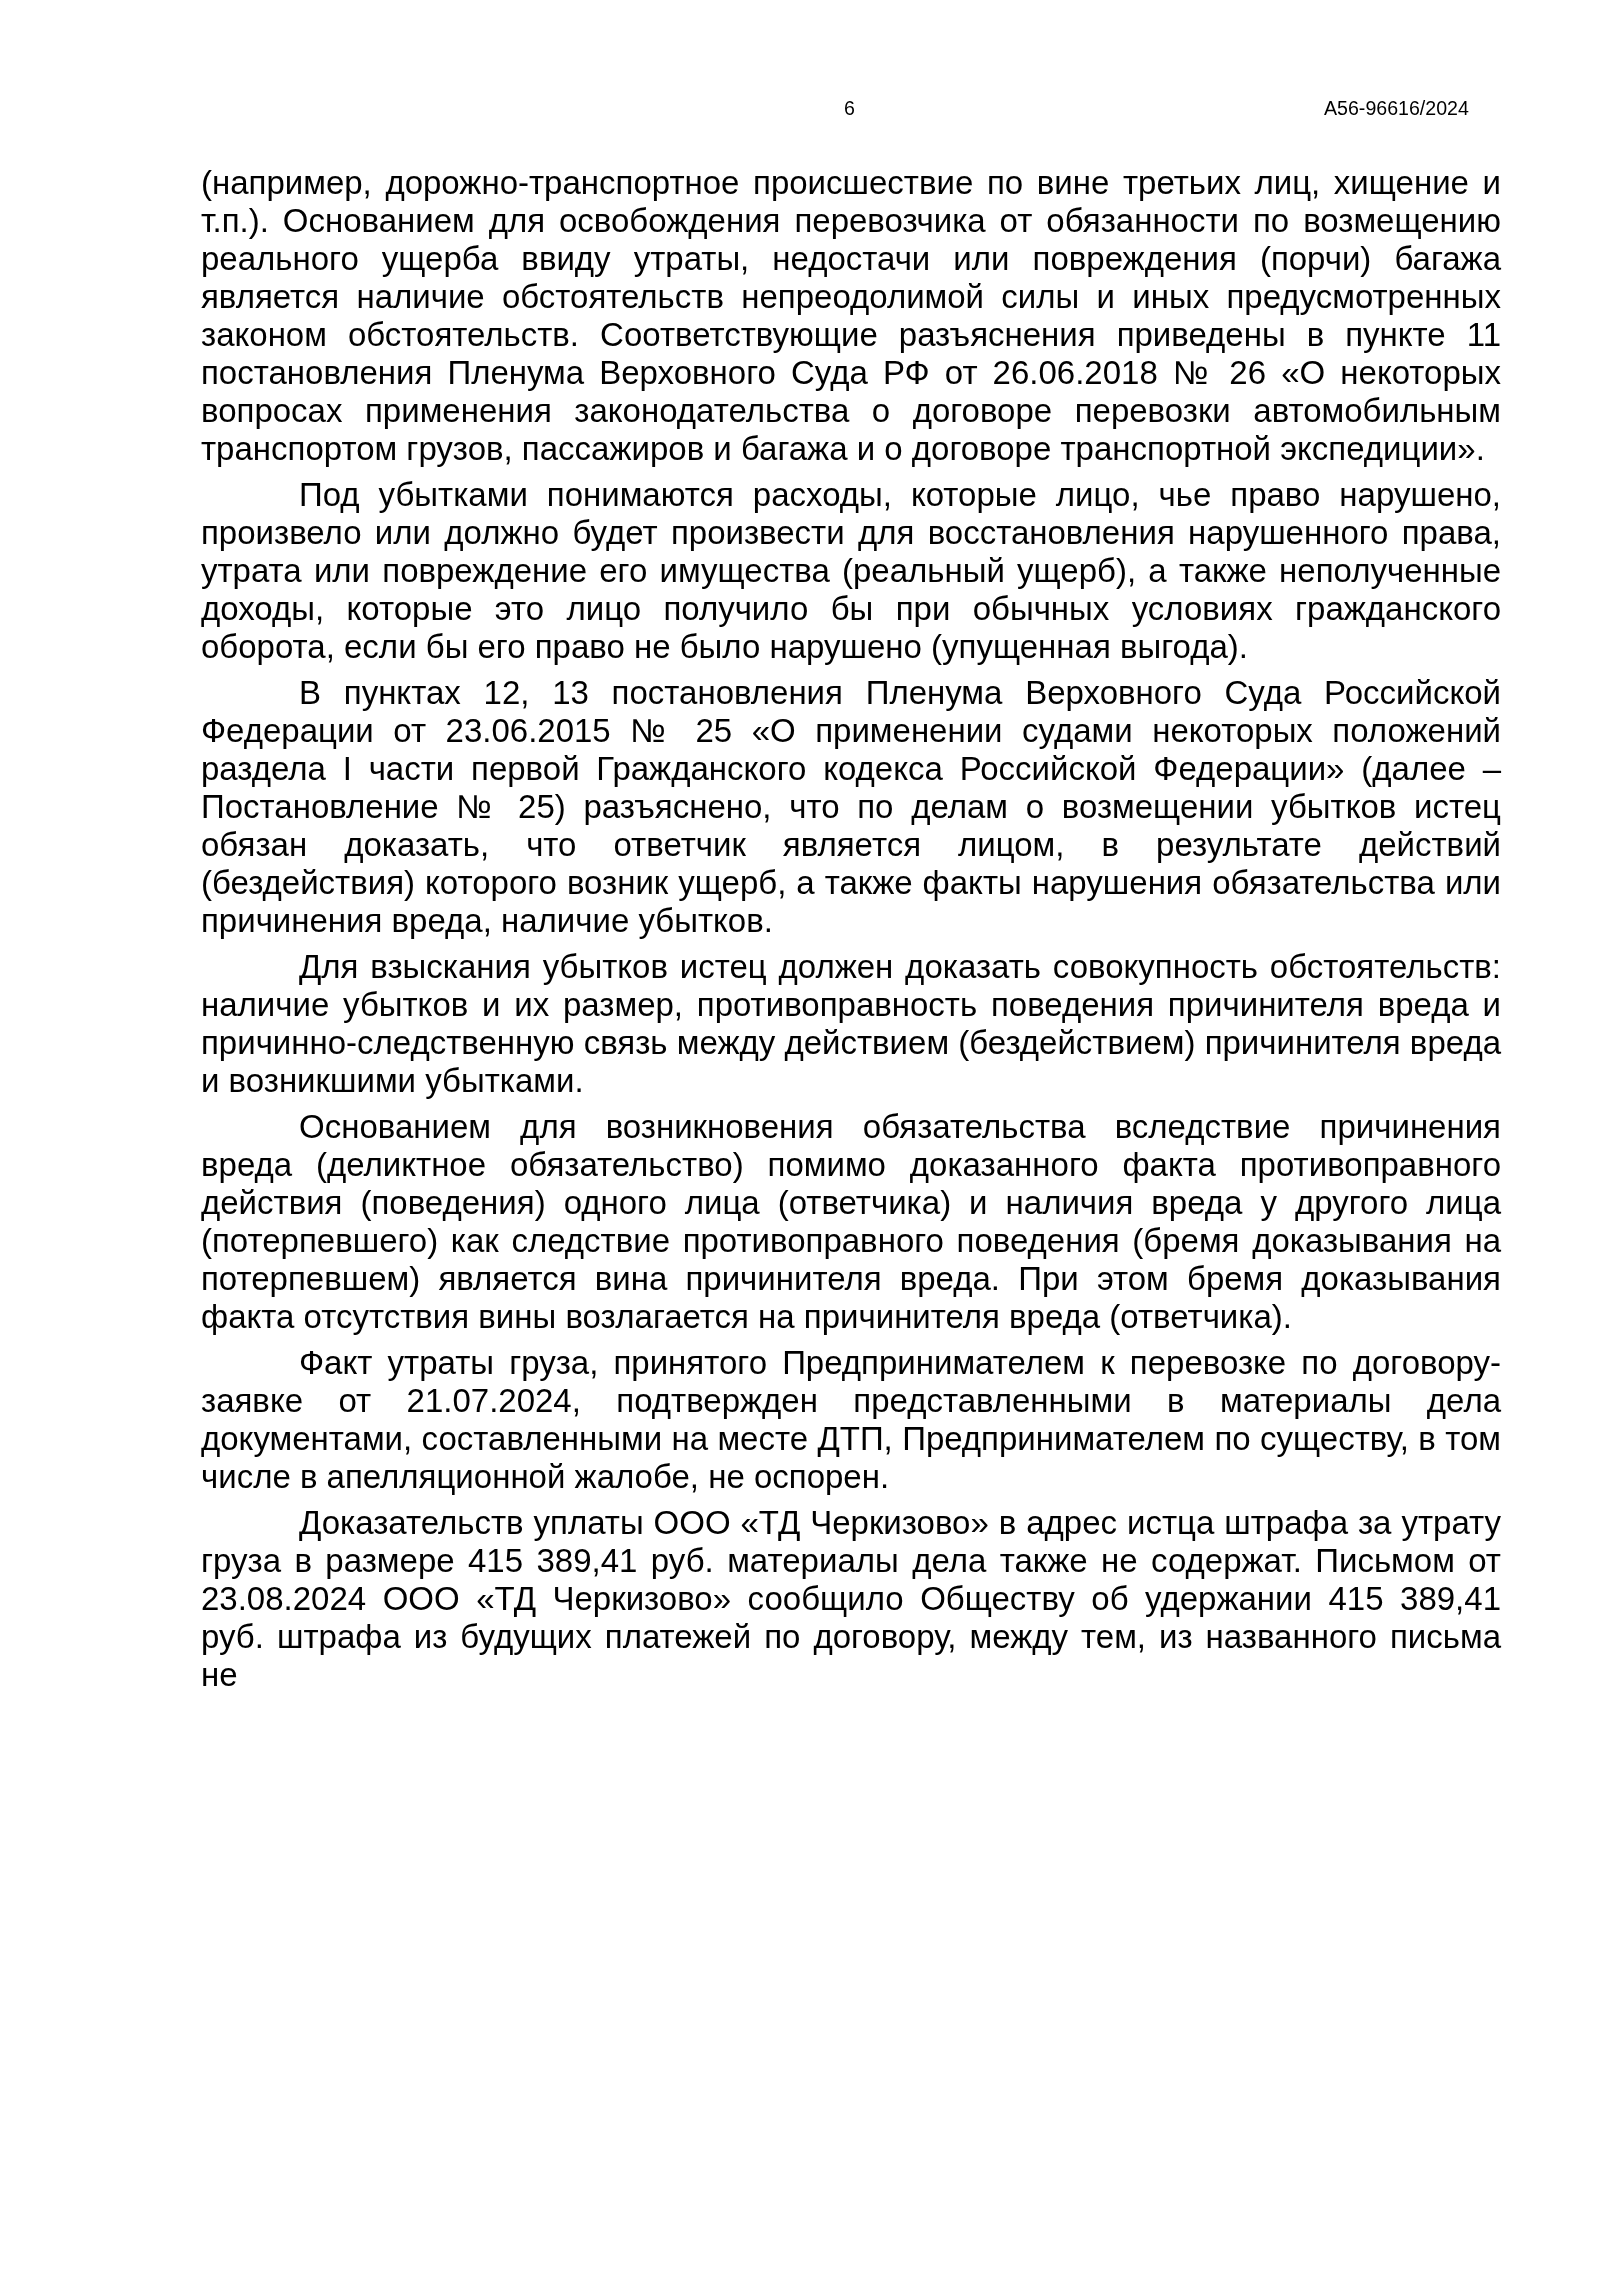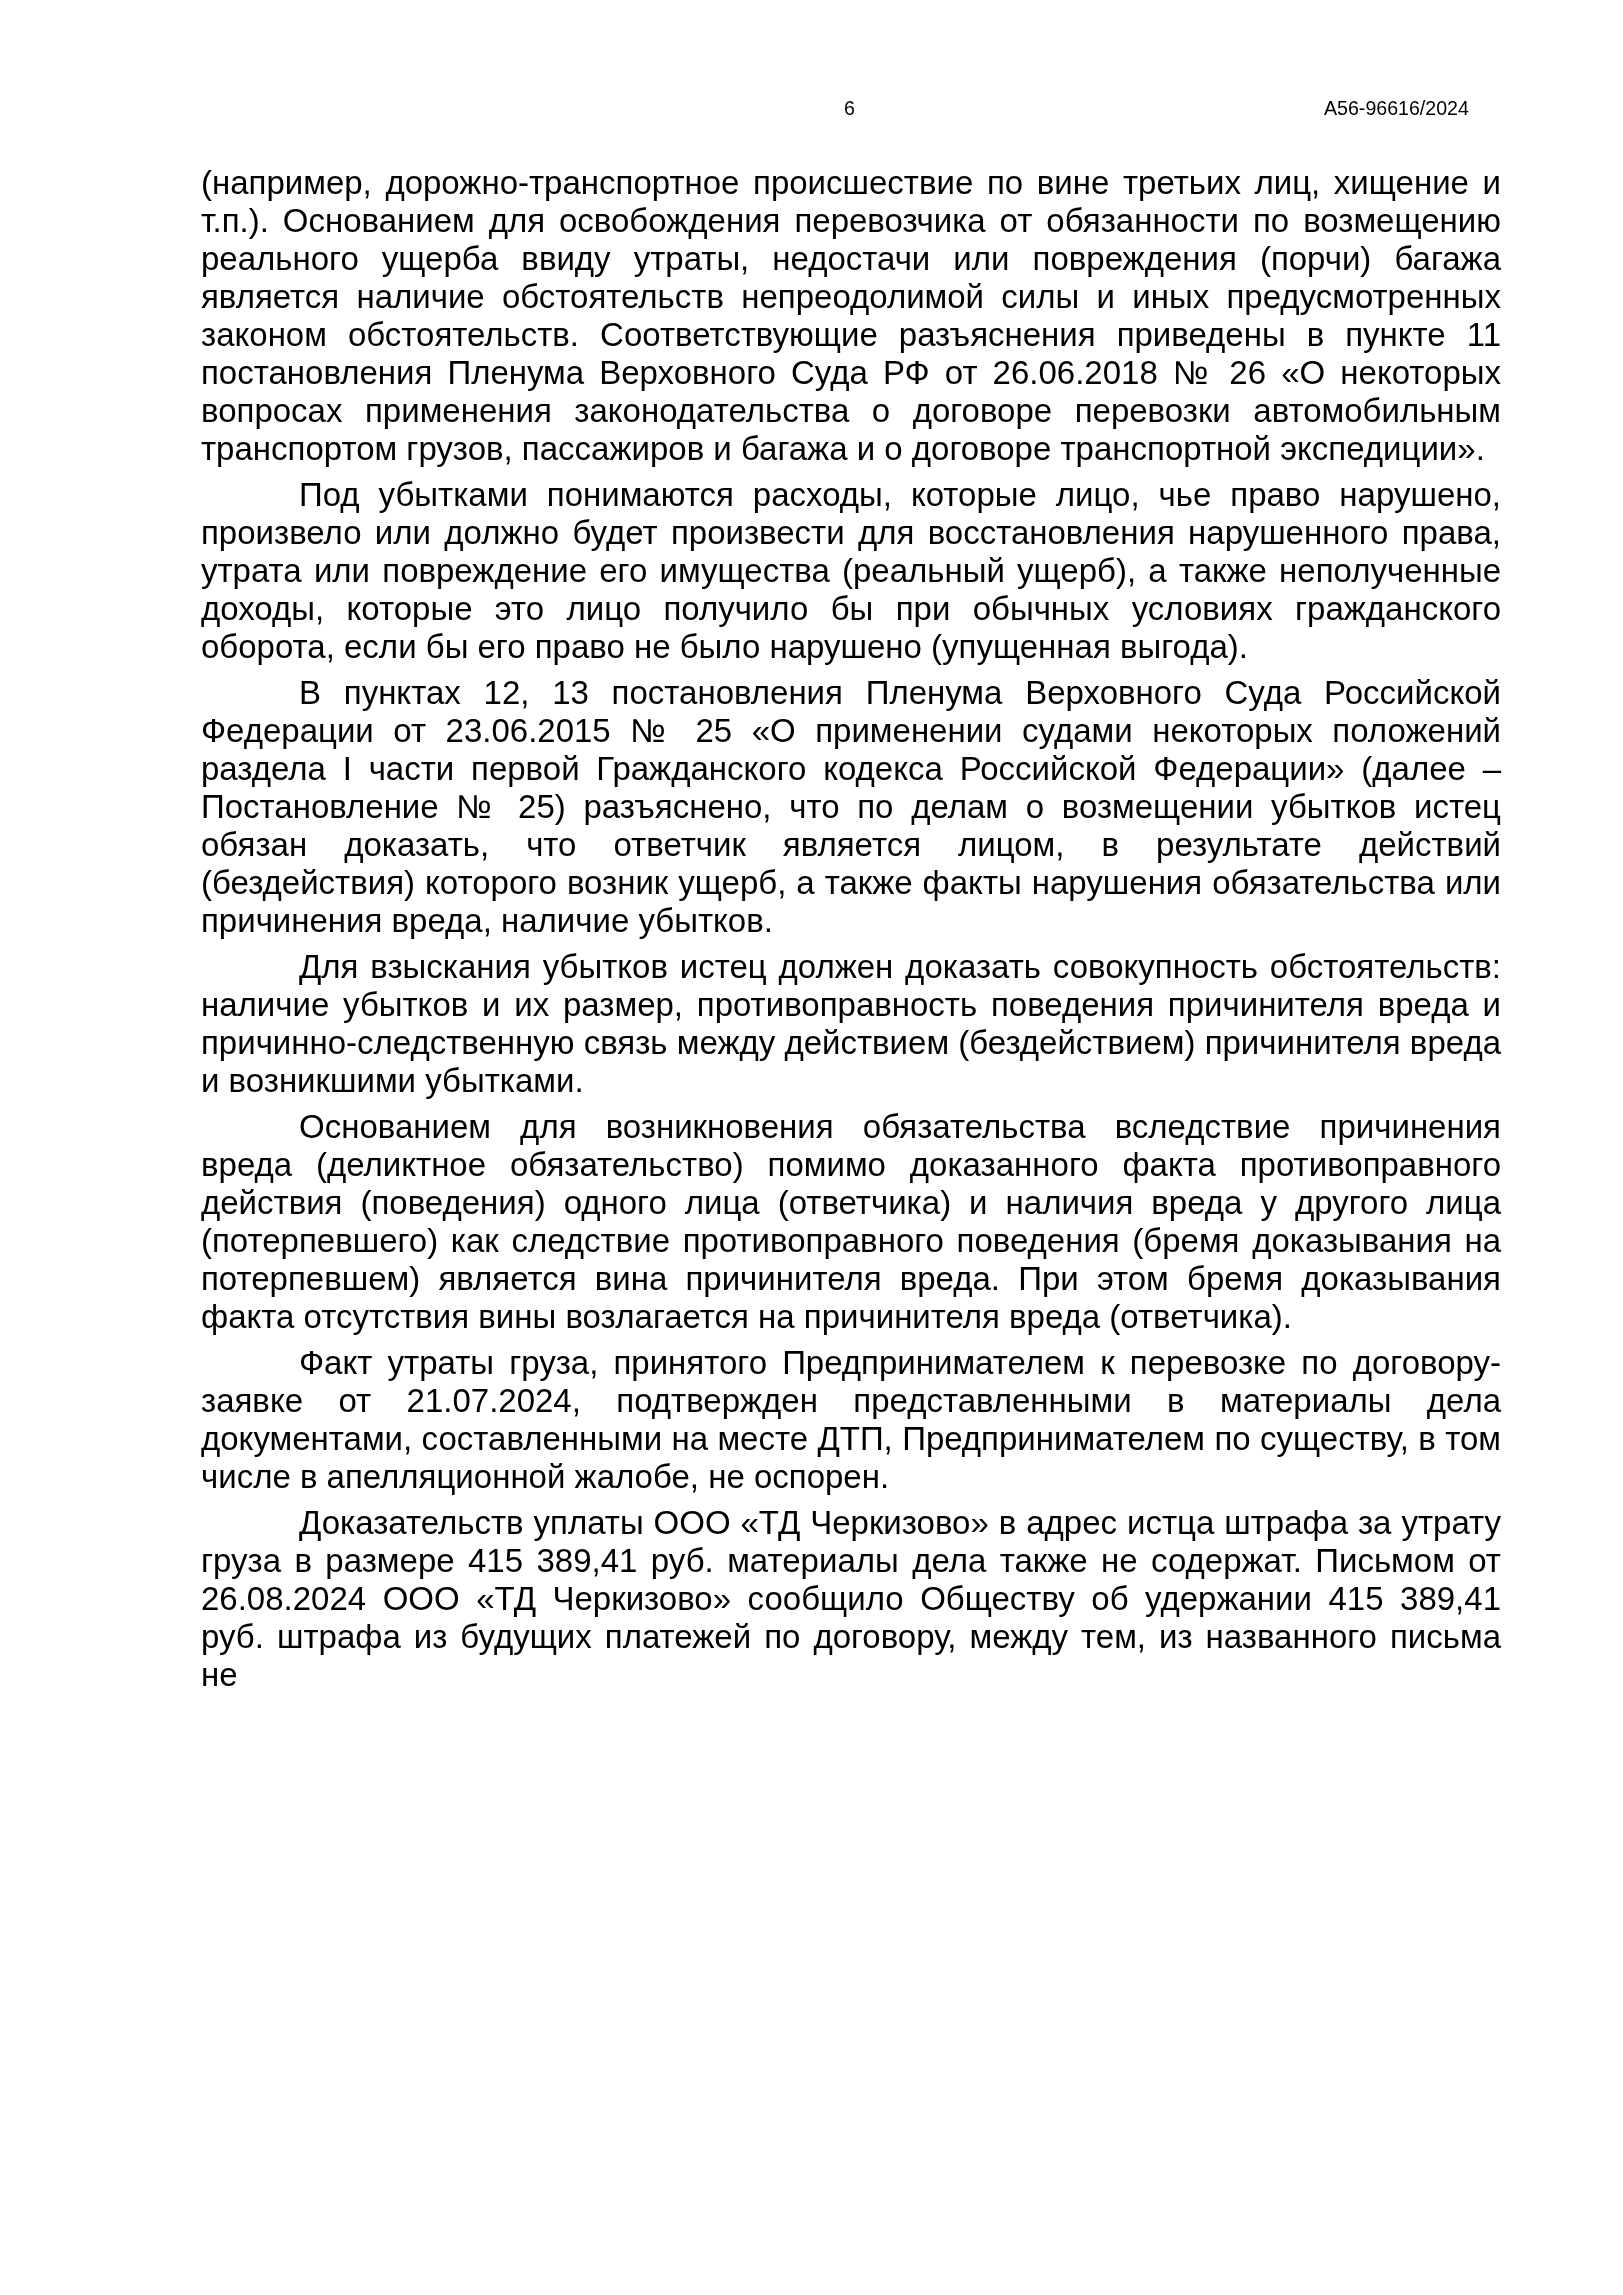--- a/index.html
+++ b/index.html
@@ -60,15 +60,15 @@
   <span class="case-number">А56-96616/2024</span>
 </div>
 
 <div class="body-text">
   <p class="no-indent">(например, дорожно-транспортное происшествие по вине третьих лиц, хищение и т.п.). Основанием для освобождения перевозчика от обязанности по возмещению реального ущерба ввиду утраты, недостачи или повреждения (порчи) багажа является наличие обстоятельств непреодолимой силы и иных предусмотренных законом обстоятельств. Соответствующие разъяснения приведены в пункте 11 постановления Пленума Верховного Суда РФ от 26.06.2018 № 26 «О некоторых вопросах применения законодательства о договоре перевозки автомобильным транспортом грузов, пассажиров и багажа и о договоре транспортной экспедиции».</p>
   <p>Под убытками понимаются расходы, которые лицо, чье право нарушено, произвело или должно будет произвести для восстановления нарушенного права, утрата или повреждение его имущества (реальный ущерб), а также неполученные доходы, которые это лицо получило бы при обычных условиях гражданского оборота, если бы его право не было нарушено (упущенная выгода).</p>
   <p>В пунктах 12, 13 постановления Пленума Верховного Суда Российской Федерации от 23.06.2015 № 25 «О применении судами некоторых положений раздела I части первой Гражданского кодекса Российской Федерации» (далее – Постановление № 25) разъяснено, что по делам о возмещении убытков истец обязан доказать, что ответчик является лицом, в результате действий (бездействия) которого возник ущерб, а также факты нарушения обязательства или причинения вреда, наличие убытков.</p>
   <p>Для взыскания убытков истец должен доказать совокупность обстоятельств: наличие убытков и их размер, противоправность поведения причинителя вреда и причинно-следственную связь между действием (бездействием) причинителя вреда и возникшими убытками.</p>
   <p>Основанием для возникновения обязательства вследствие причинения вреда (деликтное обязательство) помимо доказанного факта противоправного действия (поведения) одного лица (ответчика) и наличия вреда у другого лица (потерпевшего) как следствие противоправного поведения (бремя доказывания на потерпевшем) является вина причинителя вреда. При этом бремя доказывания факта отсутствия вины возлагается на причинителя вреда (ответчика).</p>
   <p>Факт утраты груза, принятого Предпринимателем к перевозке по договору-заявке от 21.07.2024, подтвержден представленными в материалы дела документами, составленными на месте ДТП,  Предпринимателем по существу, в том числе в апелляционной жалобе, не оспорен.</p>
-  <p>Доказательств уплаты ООО «ТД Черкизово» в адрес истца штрафа за утрату груза в размере 415 389,41 руб. материалы дела также не содержат. Письмом от 26.08.2024 ООО «ТД Черкизово» сообщило Обществу об удержании 415 389,41 руб. штрафа из будущих платежей по договору, между тем, из названного письма не</p>
+  <p>Доказательств уплаты ООО «ТД Черкизово» в адрес истца штрафа за утрату груза в размере 415 389,41 руб. материалы дела также не содержат. Письмом от 23.08.2024 ООО «ТД Черкизово» сообщило Обществу об удержании 415 389,41 руб. штрафа из будущих платежей по договору, между тем, из названного письма не</p>
 </div>
 
 
 </body></html>

